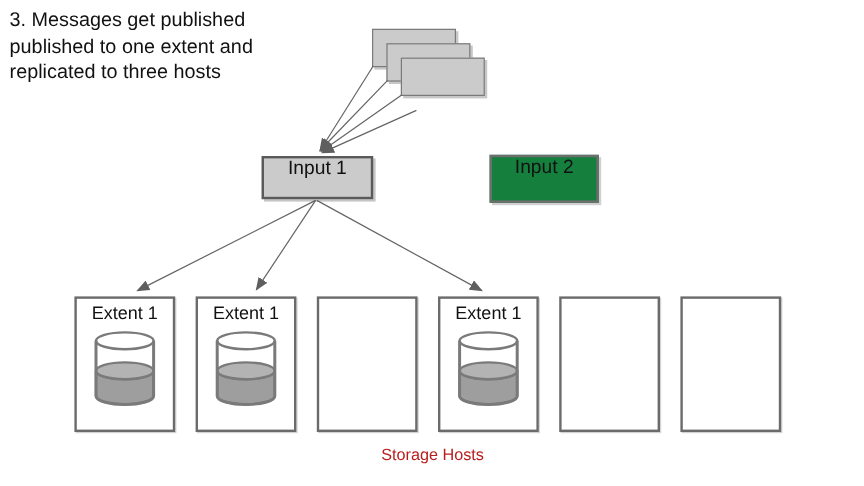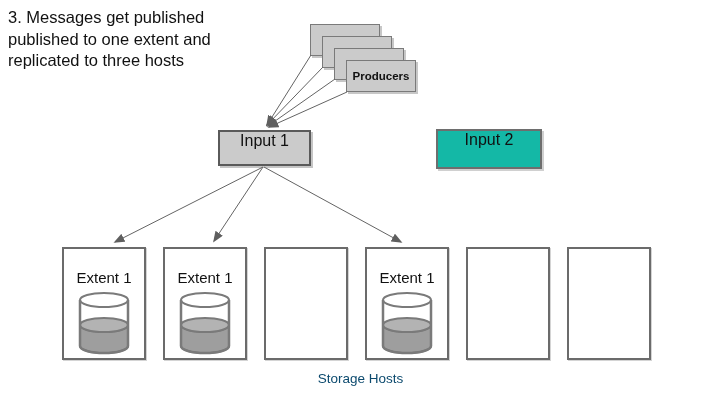--- a/index.html
+++ b/index.html
@@ -47,36 +47,35 @@
     position: absolute;
     display: flex; justify-content: center;
     font-size: 16px;
   }
   .input-node.one {
     left: 218px; top: 130px; width: 93px; height: 36px;
     background: #cbcbcb; border: 2px solid #5a5a5a;
     box-shadow: 2px 2px 0 rgba(140,140,140,0.5);
   }
   .input-node.two {
-    left: 408px; top: 129px; width: 106px; height: 40px;
-    background: #14b8a6; border: 2px solid #6e6e6e;
+    left: 408px; top: 129px; width: 91px; height: 40px;
+    background: #15803d; border: 2px solid #6e6e6e;
     box-shadow: 2px 2px 0 rgba(150,150,150,0.45);
-    margin-left: 28px;
   }
 
   
   .host {
     position: absolute;
     top: 247px;
     width: 84px; height: 113px;
     background: #ffffff;
     border: 2px solid #6b6b6b;
     box-shadow: 1px 1px 0 rgba(160,160,160,0.45);
     display: flex; flex-direction: column; align-items: center;
-    padding-top: 19px;
+    padding-top: 3px;
   }
   .host.h0 { left: 62px; }
   .host.h1 { left: 163px; }
   .host.h2 { left: 264px; }
   .host.h3 { left: 365px; }
   .host.h4 { left: 466px; }
   .host.h5 { left: 567px; }
 
   .extent-label { font-size: 15px; line-height: 19px; }
 
@@ -85,21 +84,21 @@
   .cyl-surface { stroke: #7a7a7a; stroke-width: 2; }
   .cyl-rim     { fill: #ffffff; stroke: #7a7a7a; stroke-width: 2; }
   .cyl-outline { fill: none;    stroke: #7a7a7a; stroke-width: 2.5; }
 
   
   .caption {
     position: absolute;
     left: 62px; top: 371px; width: 597px;
     text-align: center;
     font-size: 13.5px;
-    color: #0c4a6e;
+    color: #b91c1c;
   }
 
   
   .overlay {
     position: absolute;
     left: 0; top: 0;
     pointer-events: none;
     z-index: 5;
   }
 </style>
@@ -110,23 +109,20 @@
 
   <div class="note">
     <div>3. Messages get published</div>
     <div>published to one extent and</div>
     <div>replicated to three hosts</div>
   </div>
 
   <div class="card c1"></div>
   <div class="card c2"></div>
   <div class="card c3"></div>
-  <div class="card front">
-    <span>Producers</span>
-  </div>
 
   <div class="input-node one">
     <span>Input 1</span>
   </div>
   <div class="input-node two">
     <span>Input 2</span>
   </div>
 
   <div class="host h0">
     <span class="extent-label">Extent 1</span>

